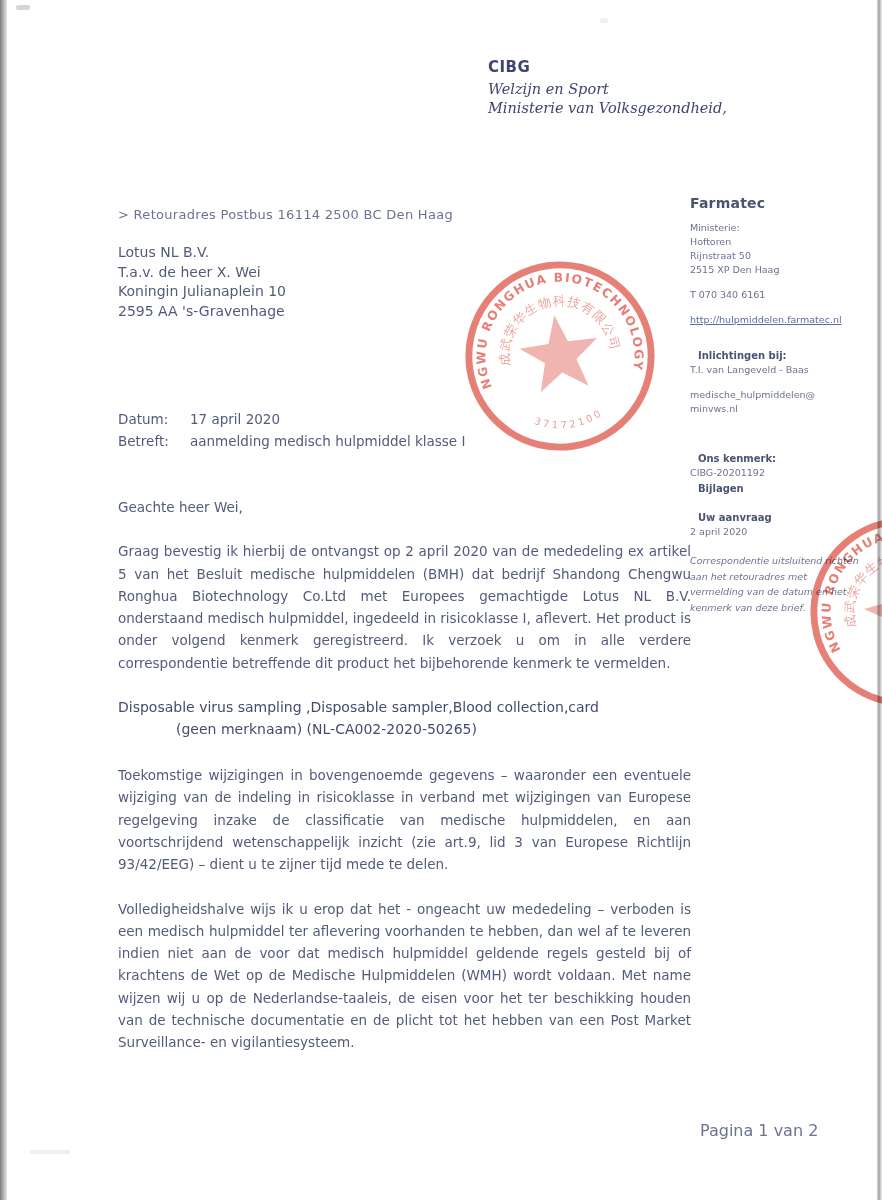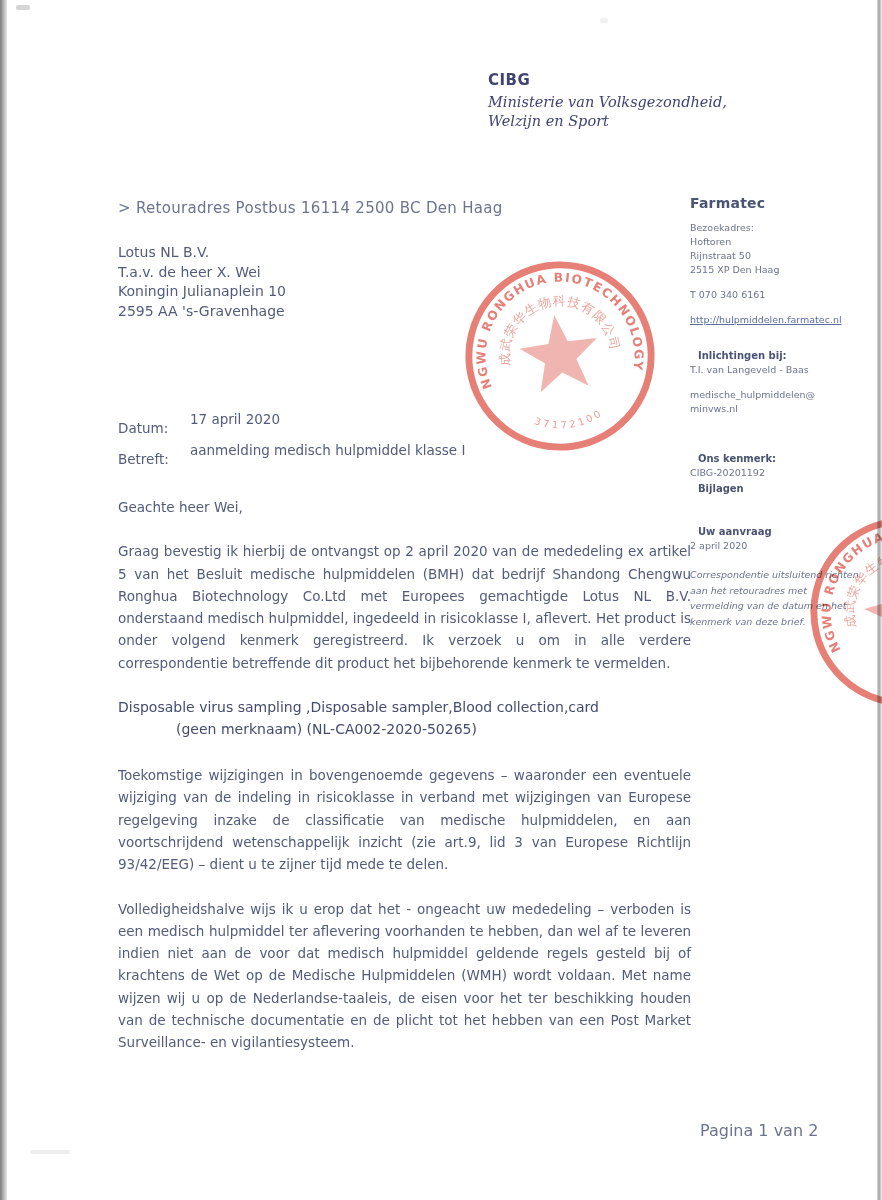--- a/index.html
+++ b/index.html
@@ -12,33 +12,33 @@
     color:#545e7d;
   }
   
   .edge-left{position:absolute;left:0;top:0;width:7px;height:1200px;
     background:linear-gradient(to right,#7c7c7c,#b9b9b9 55%,#e6e6e6);}
   .edge-right{position:absolute;right:0;top:0;width:5px;height:1200px;
     background:linear-gradient(to left,#f2f2f2,#a3a3a3 60%,#dcdcdc);}
   .smudge{position:absolute;background:#8a8a8a;opacity:.35;border-radius:2px;}
 
   
-  .org-block{position:absolute;left:488px;top:71px;line-height:19px;}
+  .org-block{position:absolute;left:488px;top:58px;line-height:19px;}
   .org-name{font-size:15px;font-weight:bold;color:#3f4470;letter-spacing:.5px;}
   .ministry{font-family:"DejaVu Serif","Liberation Serif",serif;font-style:italic;
     font-size:14.5px;color:#3f4470;line-height:19px;margin-top:3px;}
 
   
-  .retour{position:absolute;left:118px;top:199px;font-size:15px;color:#6b7390;letter-spacing:.3px;}
+  .retour{position:absolute;left:118px;top:207px;font-size:13px;color:#6b7390;letter-spacing:.3px;}
   .recipient{position:absolute;left:118px;top:243px;font-size:14px;line-height:19.5px;color:#525c7a;}
 
   
   .meta{position:absolute;left:118px;top:408px;font-size:13.5px;line-height:22px;color:#525c7a;}
   .meta-row{display:flex;}
-  .meta-label{width:72px;margin-top:9px;}
+  .meta-label{width:72px;}
 
   
   .sidebar{position:absolute;left:690px;top:196px;width:170px;font-size:9.5px;
     line-height:14px;color:#6b7390;}
   .sb-h{font-weight:bold;color:#4a5472;font-size:10px;padding-left:8px;}
   .sb-gap-s{margin-top:11px;}
   .sb-gap-m{margin-top:22px;}
   .sb-link{color:#5d6ca0;text-decoration:underline;cursor:pointer;}
   .sb-note{font-style:italic;line-height:15.5px;margin-top:14px;}
   .sb-title{font-weight:bold;color:#4a5472;font-size:14px;letter-spacing:.2px;}
@@ -67,22 +67,22 @@
 
   <div class="edge-left"></div>
   <div class="edge-right"></div>
   <div class="smudge" style="left:16px;top:5px;width:14px;height:5px;"></div>
   <div class="smudge" style="left:600px;top:18px;width:8px;height:5px;opacity:.12;"></div>
   <div class="smudge" style="left:30px;top:1150px;width:40px;height:4px;opacity:.15;"></div>
 
   <div class="org-block">
     <div class="org-name">CIBG</div>
     <div class="ministry">
+      <div>Welzijn en Sport</div>
       <div>Ministerie van Volksgezondheid,</div>
-      <div>Welzijn en Sport</div>
     </div>
   </div>
 
   <div class="retour">&gt; Retouradres Postbus 16114 2500 BC  Den Haag</div>
 
   <div class="recipient">
     <div>Lotus NL B.V.</div>
     <div>T.a.v. de heer X. Wei</div>
     <div>Koningin Julianaplein 10</div>
     <div>2595 AA  's-Gravenhage</div>
@@ -94,34 +94,34 @@
       <span>17 april 2020</span>
     </div>
     <div class="meta-row">
       <span class="meta-label">Betreft:</span>
       <span>aanmelding medisch hulpmiddel klasse I</span>
     </div>
   </div>
 
   <div class="sidebar">
     <div class="sb-title">Farmatec</div>
-    <div class="sb-gap-s">Bezoekadres:</div>
+    <div class="sb-gap-s">Ministerie:</div>
     <div>Hoftoren</div>
     <div>Rijnstraat 50</div>
     <div>2515 XP Den Haag</div>
     <div class="sb-gap-s">T 070 340 6161</div>
     <div class="sb-gap-s"><span class="sb-link">http://hulpmiddelen.farmatec.nl</span></div>
     <div class="sb-h sb-gap-m">Inlichtingen bij:</div>
     <div>T.I. van Langeveld - Baas</div>
     <div class="sb-gap-s">medische_hulpmiddelen@</div>
     <div>minvws.nl</div>
     <div class="sb-h" style="margin-top:36px;">Ons kenmerk:</div>
     <div>CIBG-20201192</div>
     <div class="sb-h" style="margin-top:2px;">Bijlagen</div>
-    <div class="sb-h" style="margin-top:29px;">Uw aanvraag</div>
+    <div class="sb-h" style="margin-top:15px;">Uw aanvraag</div>
     <div>2 april 2020</div>
     <div class="sb-note">Correspondentie uitsluitend richten aan het retouradres met vermelding van de datum en het kenmerk van deze brief.</div>
   </div>
 
   <div class="body-col">
     <div class="salutation">Geachte heer Wei,</div>
     <p>Graag bevestig ik hierbij de ontvangst op 2 april 2020 van de mededeling ex artikel 5 van het Besluit medische hulpmiddelen (BMH) dat bedrijf Shandong Chengwu Ronghua Biotechnology Co.Ltd met Europees gemachtigde Lotus NL B.V. onderstaand medisch hulpmiddel, ingedeeld in risicoklasse I, aflevert. Het product is onder volgend kenmerk geregistreerd. Ik verzoek u om in alle verdere correspondentie betreffende dit product het bijbehorende kenmerk te vermelden.</p>
     <div class="product-title">
       <div>Disposable virus sampling ,Disposable sampler,Blood collection,card</div>
       <div class="line2">(geen merknaam) (NL-CA002-2020-50265)</div>

